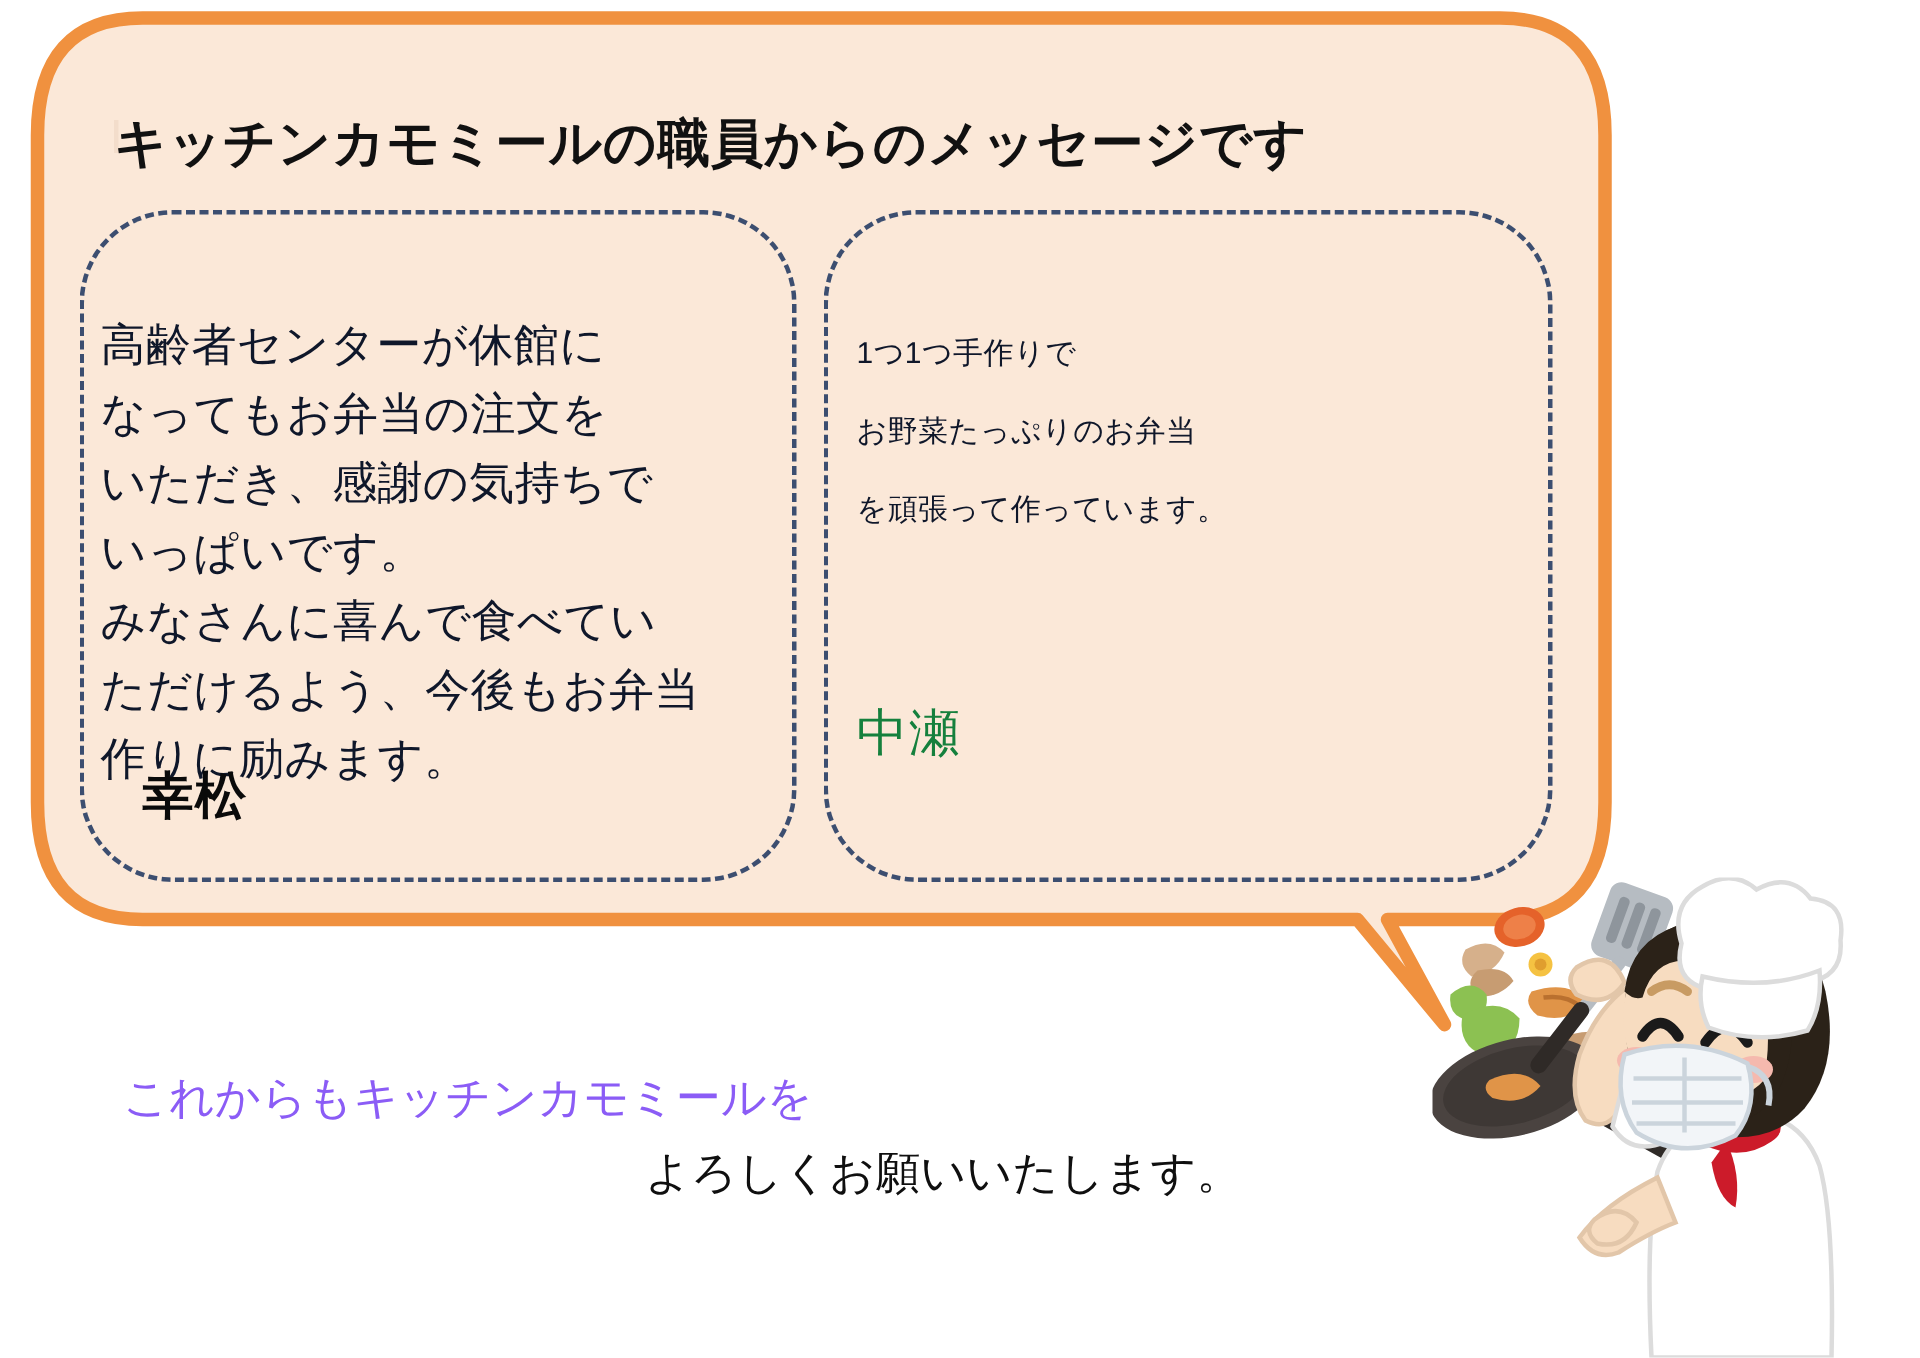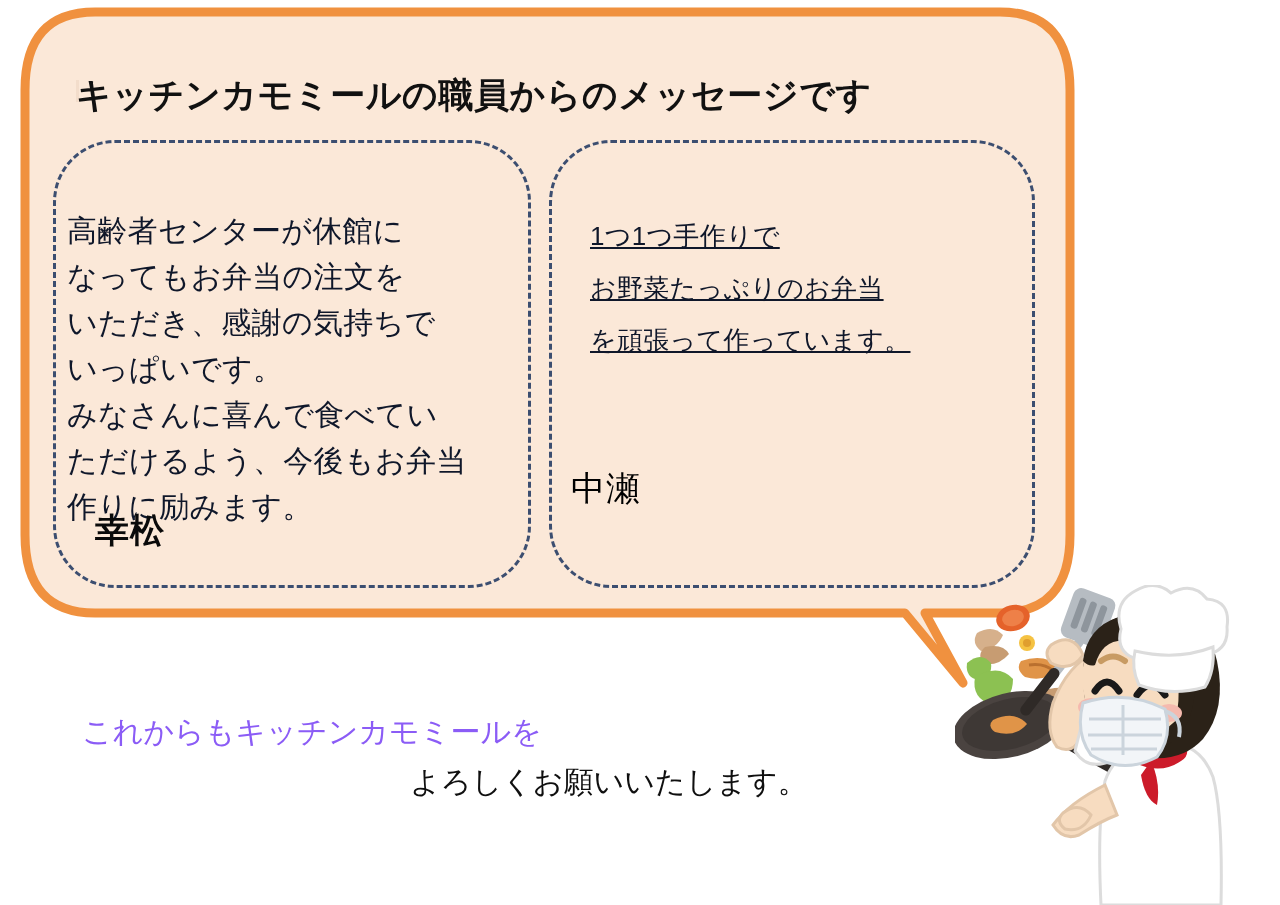--- a/index.html
+++ b/index.html
@@ -82,50 +82,49 @@
     position: absolute;
     left: 67px;
     top: 508px;
     font-size: 34px;
     font-weight: 700;
     color: #0a0a0a;
     letter-spacing: 1px;
     margin-left: 28px;
   }
   #note-right-body {
-    left: 590px;
+    left: 571px;
     top: 186px;
     width: 460px;
     line-height: 52px;
-    font-size: 26px;
-    text-decoration: underline;
+    font-size: 20px;
   }
   #note-right-signature {
     position: absolute;
     left: 571px;
     top: 466px;
     font-size: 34px;
     font-weight: 500;
-    color: #000000;
+    color: #15803d;
     letter-spacing: 1px;
     text-align: right;
   }
 
   
   #closing-line-1 {
     position: absolute;
     left: 82px;
     top: 712px;
     font-size: 30px;
     white-space: nowrap;
     color: #8b5cf6;
   }
   #closing-line-2 {
     position: absolute;
-    left: 410px;
+    left: 430px;
     top: 762px;
     font-size: 30px;
     white-space: nowrap;
     color: #0f0f0f;
   }
 
   
   #chef-illustration {
     position: absolute;
     left: 955px;

